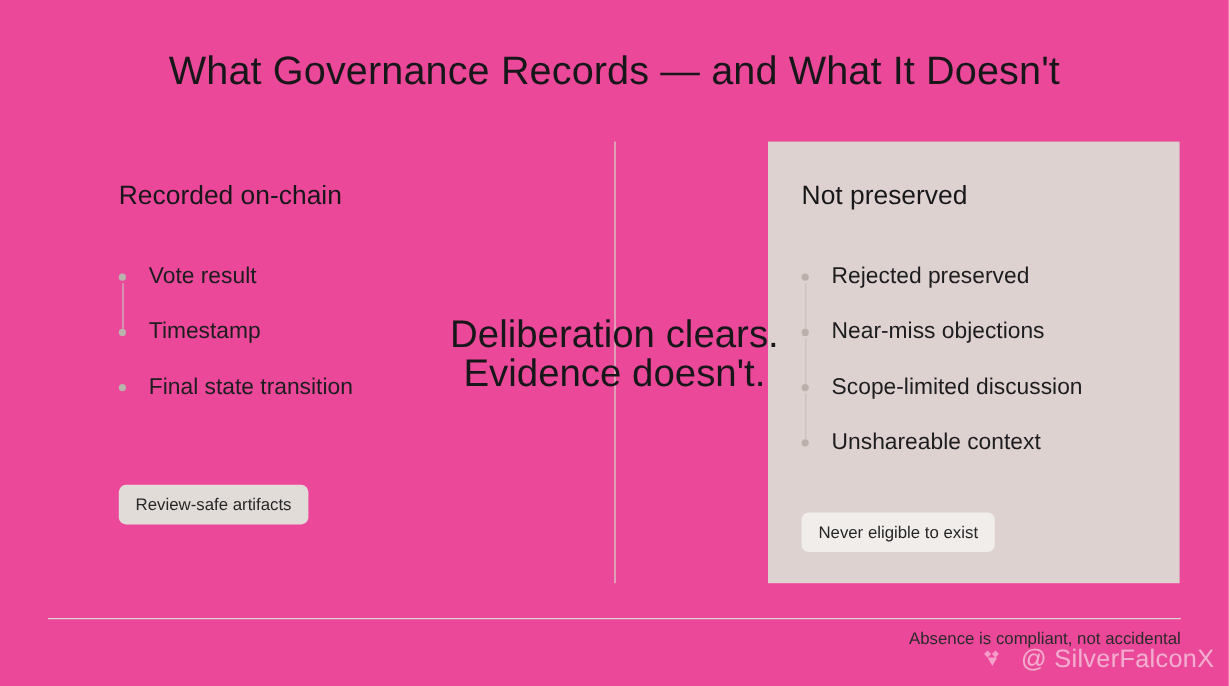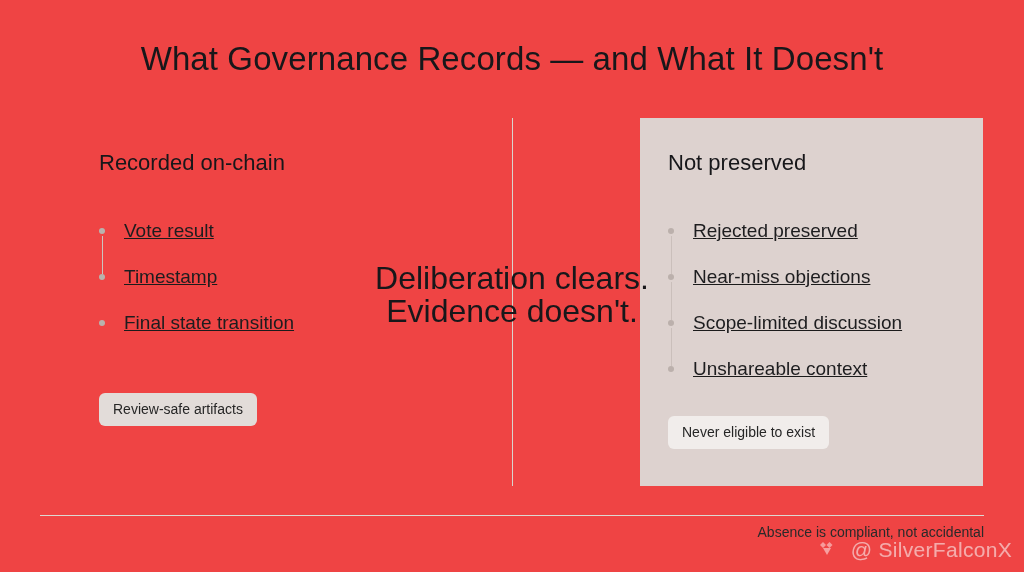--- a/index.html
+++ b/index.html
@@ -12,21 +12,21 @@
     overflow: hidden;
     background: #efece8;
     font-family: "Liberation Sans", sans-serif;
     color: #1b1b1b;
     -webkit-font-smoothing: antialiased;
   }
   .slide {
     position: relative;
     width: 1024px;
     height: 572px;
-    background: #ef4444;
+    background: #ec4899;
   }
 
   
   .title {
     position: absolute;
     left: 0;
     top: 40px;
     width: 1024px;
     text-align: center;
     font-size: 33px;
@@ -71,21 +71,20 @@
     margin: 32px 0 0 0;
     white-space: nowrap;
   }
 
   
   .bullets {
     position: relative;
     margin-top: 32px;
     padding: 0;
     list-style: none;
-    text-decoration: underline;
   }
   .bullets li {
     position: relative;
     padding-left: 25px;
     height: 46px;
     line-height: 46px;
     font-size: 19px;
     color: #1d1d1f;
     white-space: nowrap;
   }
@@ -112,20 +111,21 @@
 
   
   .badge {
     display: inline-block;
     font-size: 14px;
     line-height: 1;
     padding: 9px 14px 10px 14px;
     border-radius: 6px;
     white-space: nowrap;
     color: #262626;
+    margin-top: 11px;
   }
   .badge-left {
     position: absolute;
     left: 0;
     top: 275px;
     background: #e2dcd9;
   }
   .badge-right {
     position: absolute;
     left: 0;

